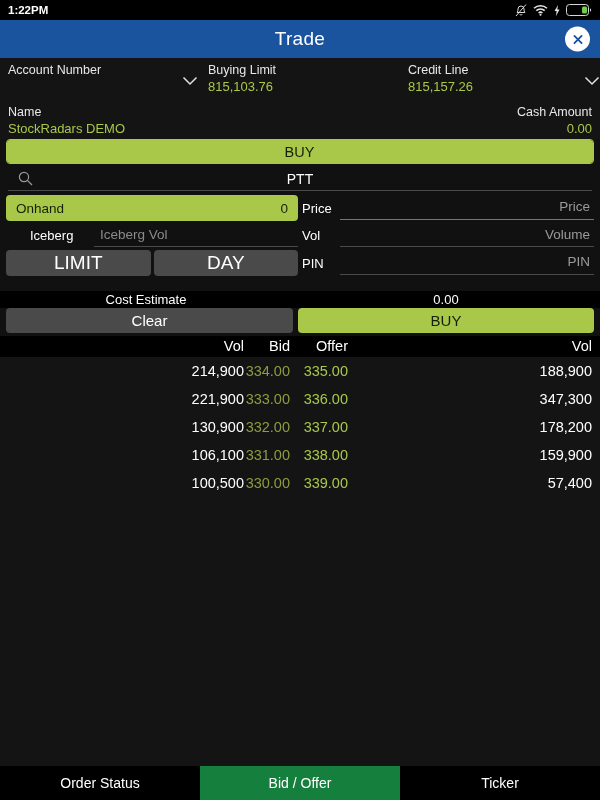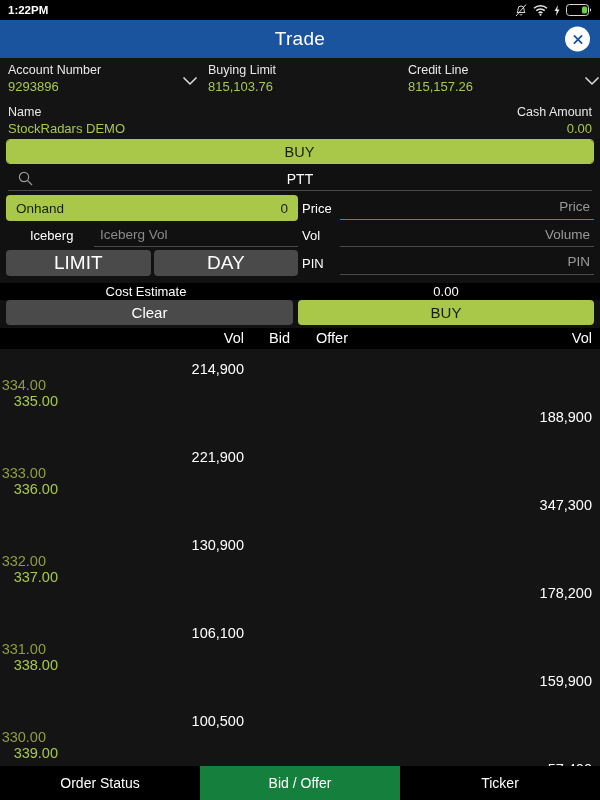--- a/index.html
+++ b/index.html
@@ -68,21 +68,21 @@
   
   .searchwrap { padding:4px 8px 2px 8px; flex:0 0 auto; }
   .searchfield {
     height:23px; display:flex; align-items:center; position:relative;
     border-bottom:1px solid #4a4a4a;
   }
   .searchfield svg { position:absolute; left:10px; top:3px; }
   .sym { flex:1; text-align:center; color:#ffffff; font-size:14px; }
 
   
-  .form { padding:2px 6px 4px 6px; flex:0 0 auto; }
+  .form { padding:2px 6px 12px 6px; flex:0 0 auto; }
   .form-row { display:flex; align-items:center; margin-bottom:3px; }
   .form-left { width:292px; display:flex; align-items:center; }
   .form-right { flex:1; display:flex; align-items:center; }
 
   .onhand {
     flex:1; height:26px; background:#a9c84a; border-radius:4px;
     display:flex; align-items:center; justify-content:space-between;
     padding:0 10px; color:#15200a; font-size:13.5px; cursor:pointer;
   }
   .fld-label {
@@ -119,21 +119,21 @@
     height:25px; border-radius:4px; display:flex; align-items:center;
     justify-content:center; font-size:15px; cursor:pointer; border:none;
     font-family:"Liberation Sans", sans-serif;
   }
   .act.clear { width:287px; background:#4a4a4a; color:#ffffff; }
   .act.buy { flex:1; background:#a9c84a; color:#15200a; }
 
   
   .table { flex:1 1 auto; background:#141414; display:flex; flex-direction:column; overflow:hidden; }
   .thead { display:flex; background:#000; padding:2px 0 3px 0; }
-  .tr { display:flex; padding:12px 0;flex-direction:column; }
+  .tr { display:flex; padding:6px 0; }
   .col { font-size:14.5px; white-space:nowrap; }
   .col-vol1 { width:244px; text-align:right; color:#ffffff; }
   .col-bid  { width:46px;  text-align:right; color:#8d9c3e; }
   .col-off  { width:58px;  text-align:right; color:#a9c84a; }
   .col-vol2 { flex:1;      text-align:right; color:#ffffff; padding-right:8px; }
   .thead .col-vol1, .thead .col-bid, .thead .col-off, .thead .col-vol2 { color:#ffffff; }
   .thead .col-bid { width:46px; }
   .thead .col-off { width:58px; }
 
   
@@ -191,21 +191,20 @@
             <line x1="9.6" y1="2.4" x2="2.4" y2="9.6" stroke="#1b549e" stroke-width="1.8" stroke-linecap="round"></line>
           </svg>
       </span>
     </span>
   </div>
 
   <div class="acct">
     <div class="acct-row">
       <div class="acct-col c1">
         <div class="lbl">Account Number</div>
-        <div class="val">9293896</div>
       </div>
       <div class="acct-col c2">
         <div class="lbl">Buying Limit</div>
         <div class="val">815,103.76</div>
       </div>
       <div class="acct-col c3">
         <div class="lbl">Credit Line</div>
         <div class="val">815,157.26</div>
       </div>
       <span class="chev chev-1">

